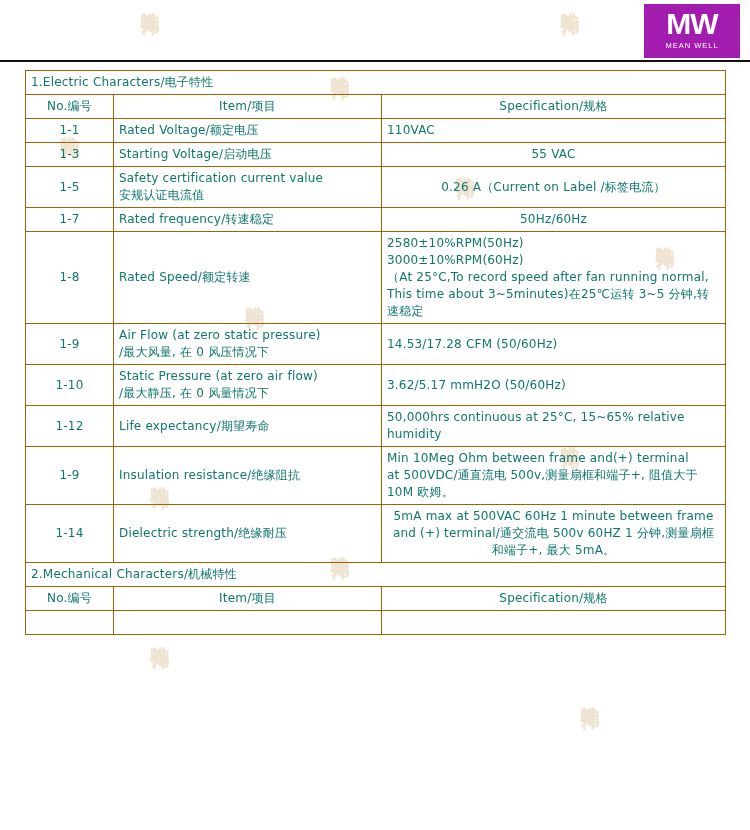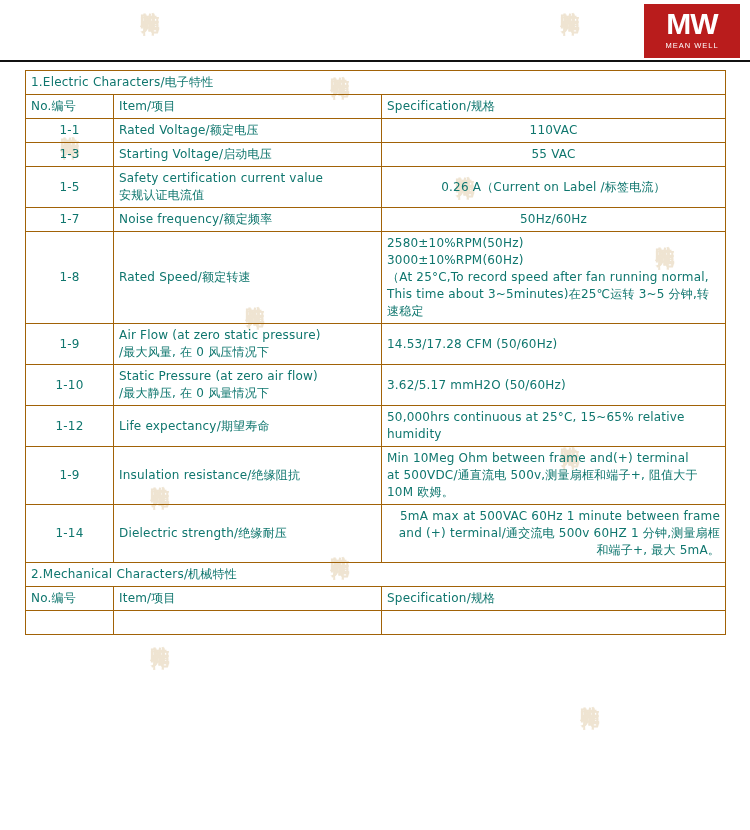--- a/index.html
+++ b/index.html
@@ -35,21 +35,21 @@
     letter-spacing: 2px;
   }
 
   
   .logo {
     position: absolute;
     right: 10px;
     top: 4px;
     width: 96px;
     height: 54px;
-    background: #b91c1c;
+    background: #a21caf;
     color: #ffffff;
     text-align: center;
     z-index: 3;
     font-family: "Liberation Sans", sans-serif;
   }
   .logo .mw {
     font-size: 30px;
     font-weight: bold;
     letter-spacing: -1px;
     line-height: 34px;
@@ -95,21 +95,21 @@
     letter-spacing: 0.2px;
   }
   col.c-no    { width: 88px; }
   col.c-item  { width: 268px; }
   col.c-spec  { width: 344px; }
 
   td.no { text-align: center; }
   td.item { text-align: left; }
   td.spec { text-align: left; }
   td.section { text-align: left; }
-  td.hdr { text-align: left; }
+  td.hdr { text-align: center; }
   .cn { font-family: "DejaVu Sans", "Liberation Sans", sans-serif; font-size: 12px; }
   .nowrapline { white-space: pre-wrap; }
 </style>
 </head>
 <body>
 
 <div class="watermark-layer">
   <div class="wm" style="left:140px;  top:-4px;  height:120px;">唯帕元件</div>
   <div class="wm" style="left:560px;  top:-4px;  height:120px;">唯帕元件</div>
   <div class="wm" style="left:330px;  top:60px;  height:120px;">唯帕元件</div>
@@ -142,36 +142,36 @@
           <td class="section cn" colspan="3">1.Electric Characters/电子特性</td>
         </tr>
         <tr>
           <td class="hdr cn">No.编号</td>
           <td class="hdr cn">Item/项目</td>
           <td class="hdr cn">Specification/规格</td>
         </tr>
         <tr>
           <td class="no cn">1-1</td>
           <td class="item cn nowrapline" style="text-align: left;">Rated Voltage/额定电压</td>
-          <td class="spec cn nowrapline" style="text-align: center;">110VAC</td>
+          <td class="spec cn nowrapline" style="text-align: left;">110VAC</td>
         </tr>
         <tr>
           <td class="no cn">1-3</td>
           <td class="item cn nowrapline" style="text-align: left;">Starting Voltage/启动电压</td>
           <td class="spec cn nowrapline" style="text-align: center;">55 VAC</td>
         </tr>
         <tr>
           <td class="no cn">1-5</td>
           <td class="item cn nowrapline" style="text-align: left;">Safety certification current value
 安规认证电流值</td>
           <td class="spec cn nowrapline" style="text-align: center;">0.26 A（Current on Label /标签电流）</td>
         </tr>
         <tr>
           <td class="no cn">1-7</td>
-          <td class="item cn nowrapline" style="text-align: left;">Noise frequency/额定频率</td>
+          <td class="item cn nowrapline" style="text-align: left;">Rated frequency/转速稳定</td>
           <td class="spec cn nowrapline" style="text-align: center;">50Hz/60Hz</td>
         </tr>
         <tr>
           <td class="no cn">1-8</td>
           <td class="item cn nowrapline" style="text-align: left;">Rated Speed/额定转速</td>
           <td class="spec cn nowrapline" style="text-align: left;">2580±10%RPM(50Hz)
 3000±10%RPM(60Hz)
 （At 25°C,To record speed after fan running normal, This time about 3~5minutes)在25℃运转 3~5 分钟,转速稳定</td>
         </tr>
         <tr>
@@ -193,21 +193,21 @@
         </tr>
         <tr>
           <td class="no cn">1-9</td>
           <td class="item cn nowrapline" style="text-align: left;">Insulation resistance/绝缘阻抗</td>
           <td class="spec cn nowrapline" style="text-align: left;">Min 10Meg Ohm between frame and(+) terminal
 at 500VDC/通直流电 500v,测量扇框和端子+, 阻值大于 10M 欧姆。</td>
         </tr>
         <tr>
           <td class="no cn">1-14</td>
           <td class="item cn nowrapline" style="text-align: left; margin-top: 12px;">Dielectric strength/绝缘耐压</td>
-          <td class="spec cn nowrapline" style="text-align: right;">5mA max at 500VAC 60Hz 1 minute between frame and (+) terminal/通交流电 500v 60HZ 1 分钟,测量扇框和端子+, 最大 5mA。</td>
+          <td class="spec cn nowrapline" style="text-align: center;">5mA max at 500VAC 60Hz 1 minute between frame and (+) terminal/通交流电 500v 60HZ 1 分钟,测量扇框和端子+, 最大 5mA。</td>
         </tr>
         <tr>
           <td class="section cn" colspan="3">2.Mechanical Characters/机械特性</td>
         </tr>
         <tr>
           <td class="hdr cn">No.编号</td>
           <td class="hdr cn">Item/项目</td>
           <td class="hdr cn">Specification/规格</td>
         </tr>
         <tr>

